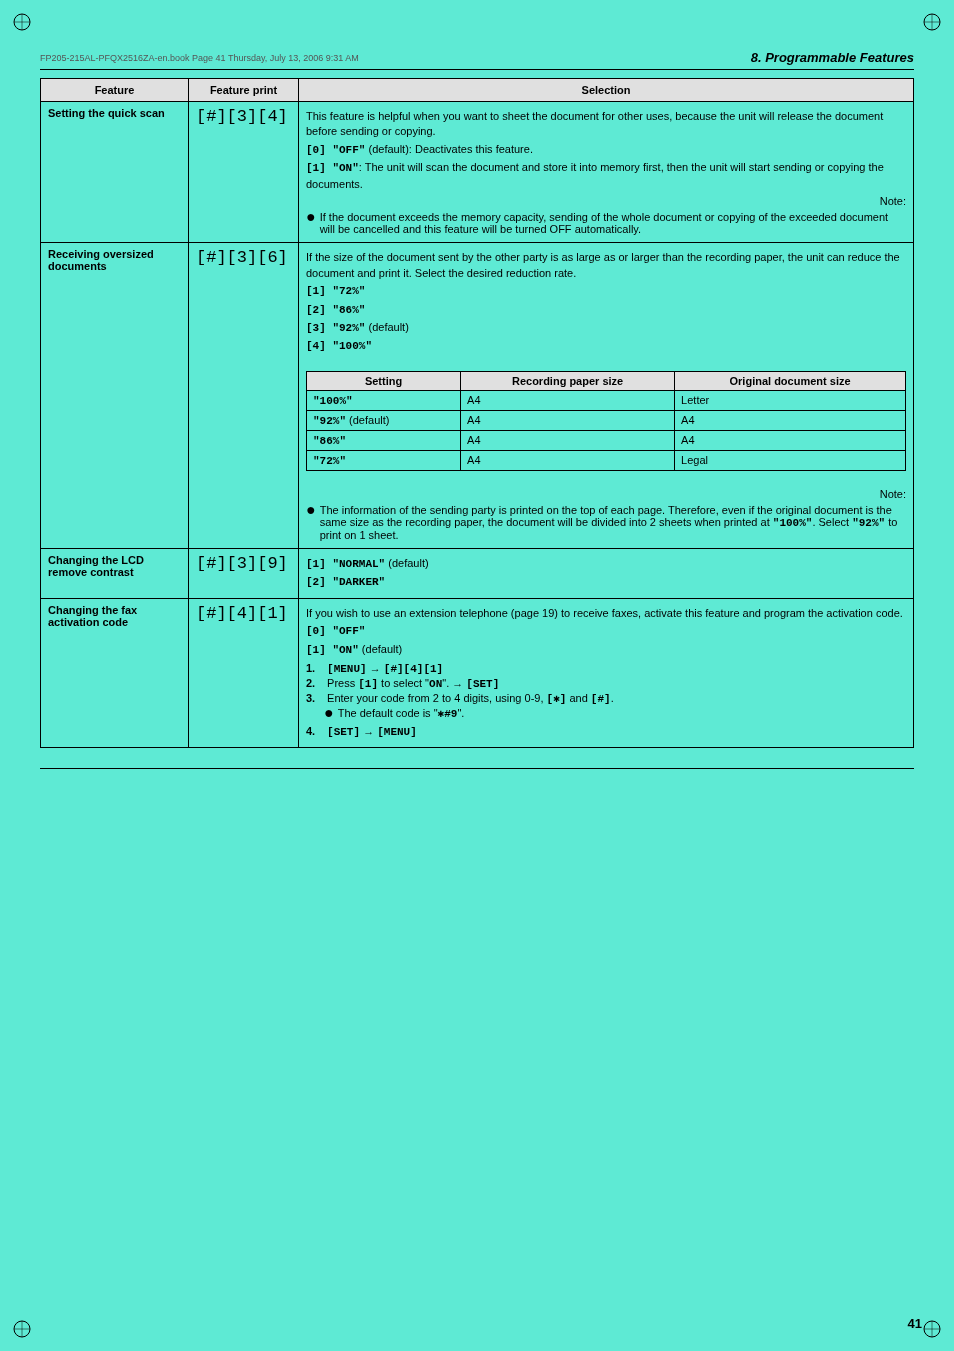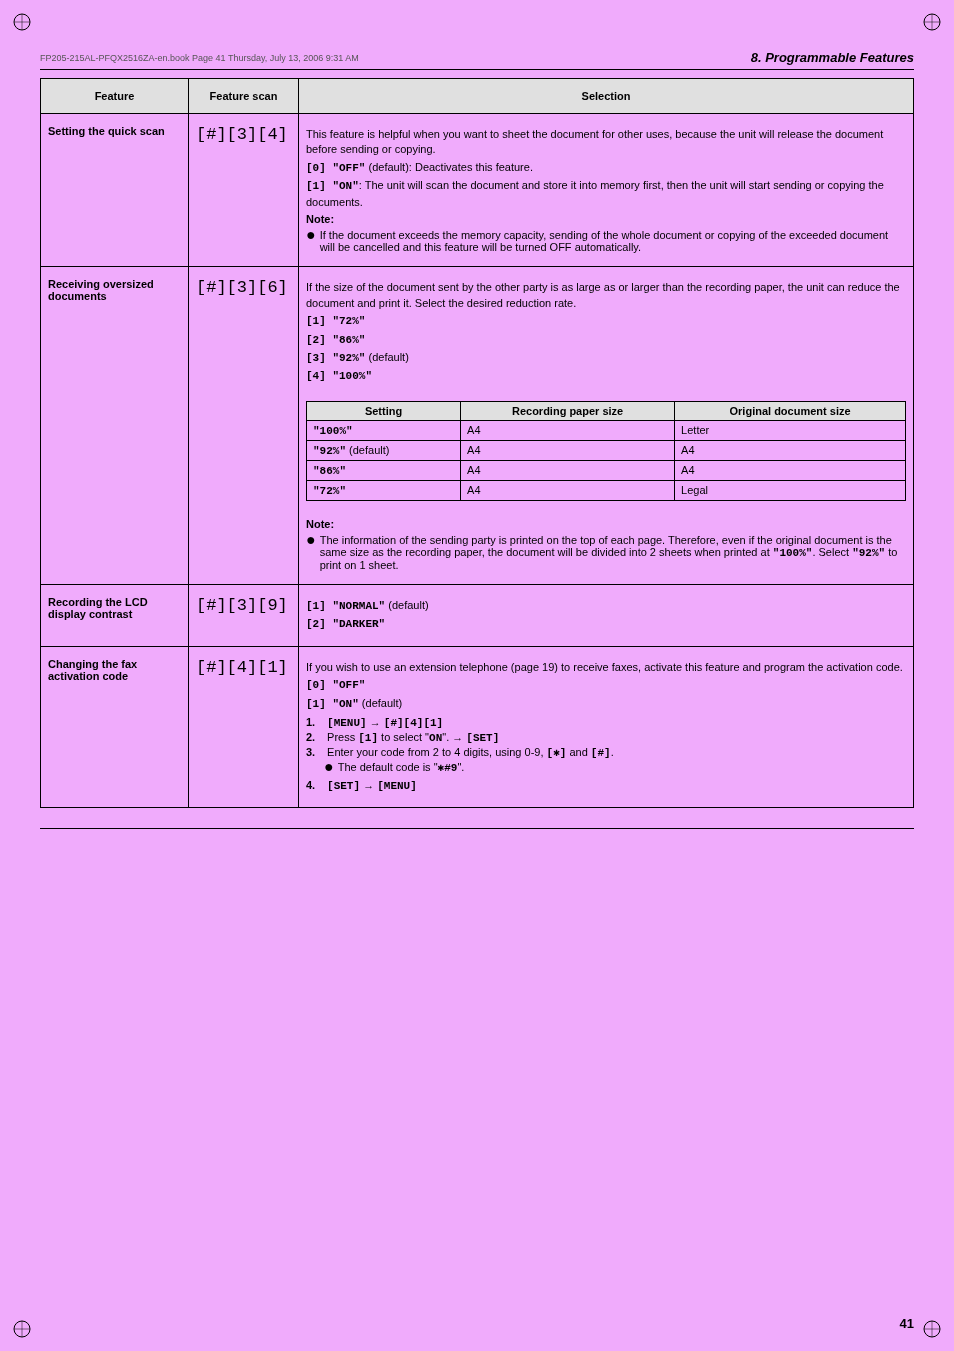--- a/index.html
+++ b/index.html
@@ -8,21 +8,21 @@
       font-family: Arial, Helvetica, sans-serif;
       font-size: 11px;
       color: #000;
       width: 954px;
       min-height: 1351px;
       position: relative;
     }
     .page {
       width: 954px;
       min-height: 1351px;
-      background: #f0abfc;
+      background: #5eead4;
       padding: 20px 40px 40px 40px;
       position: relative;
     }
     
     .corner {
       position: absolute;
       width: 20px;
       height: 20px;
     }
     .corner svg { width: 20px; height: 20px; }
@@ -52,21 +52,21 @@
 
     
     .main-table {
       width: 100%;
       border-collapse: collapse;
       border: 1px solid #000;
       margin-top: 6px;
     }
     .main-table th, .main-table td {
       border: 1px solid #000;
-      padding: 11px 7px;
+      padding: 5px 7px;
       vertical-align: top;
     }
     .main-table thead th {
       background: #e0e0e0;
       font-weight: bold;
       font-size: 11px;
     }
     .col-feature { width: 148px; }
     .col-code { width: 110px; }
     .col-selection { width: auto; }
@@ -91,23 +91,24 @@
       border: 1px solid #000;
       padding: 3px 6px;
       font-size: 11px;
     }
     .inner-table th {
       background: #e8e8e8;
       font-weight: bold;
     }
 
     .note-head {
-      font-weight: bold;
+      font-weight: normal;
       margin-top: 0;
       margin-bottom: 2px;
+      text-align: right;
     }
     .bullet-item {
       display: flex;
       align-items: flex-start;
       margin-bottom: 2px;
     }
     .bullet-dot {
       margin-right: 4px;
       font-size: 16px;
       line-height: 1;
@@ -129,21 +130,21 @@
     }
     .step-num {
       font-weight: bold;
       min-width: 18px;
     }
     .step-content { flex: 1; }
 
     .page-num {
       position: absolute;
       bottom: 20px;
-      right: 40px;
+      right: 32px;
       font-size: 13px;
       font-weight: bold;
     }
 
     .footer-line {
       border-top: 1px solid #000;
       margin-top: 20px;
     }
 
     p { margin: 2px 0; line-height: 1.4; }
@@ -184,21 +185,21 @@
 
   <div class="header-bar">
     <span class="header-filename">FP205-215AL-PFQX2516ZA-en.book  Page 41  Thursday, July 13, 2006  9:31 AM</span>
     <span class="header-title">8. Programmable Features</span>
   </div>
 
   <table class="main-table">
     <thead>
       <tr>
         <th class="col-feature">Feature</th>
-        <th class="col-code">Feature scan</th>
+        <th class="col-code">Feature print</th>
         <th class="col-selection">Selection</th>
       </tr>
     </thead>
     <tbody>
 
       <tr>
         <td>
           <span class="feature-name">Setting the quick scan</span>
         </td>
         <td>
@@ -265,21 +266,21 @@
           <p class="note-head">Note:</p>
           <div class="bullet-item">
             <span class="bullet-dot">●</span>
             <span class="bullet-text">The information of the sending party is printed on the top of each page. Therefore, even if the original document is the same size as the recording paper, the document will be divided into 2 sheets when printed at <span class="mono">"100%"</span>. Select <span class="mono">"92%"</span> to print on 1 sheet.</span>
           </div>
         </td>
       </tr>
 
       <tr>
         <td>
-          <span class="feature-name">Recording the LCD display contrast</span>
+          <span class="feature-name">Changing the LCD remove contrast</span>
         </td>
         <td>
           <span class="feature-code">[#][3][9]</span>
         </td>
         <td>
           <p><span class="mono">[1] "NORMAL"</span> (default)</p>
           <p><span class="mono">[2] "DARKER"</span></p>
         </td>
       </tr>
 

